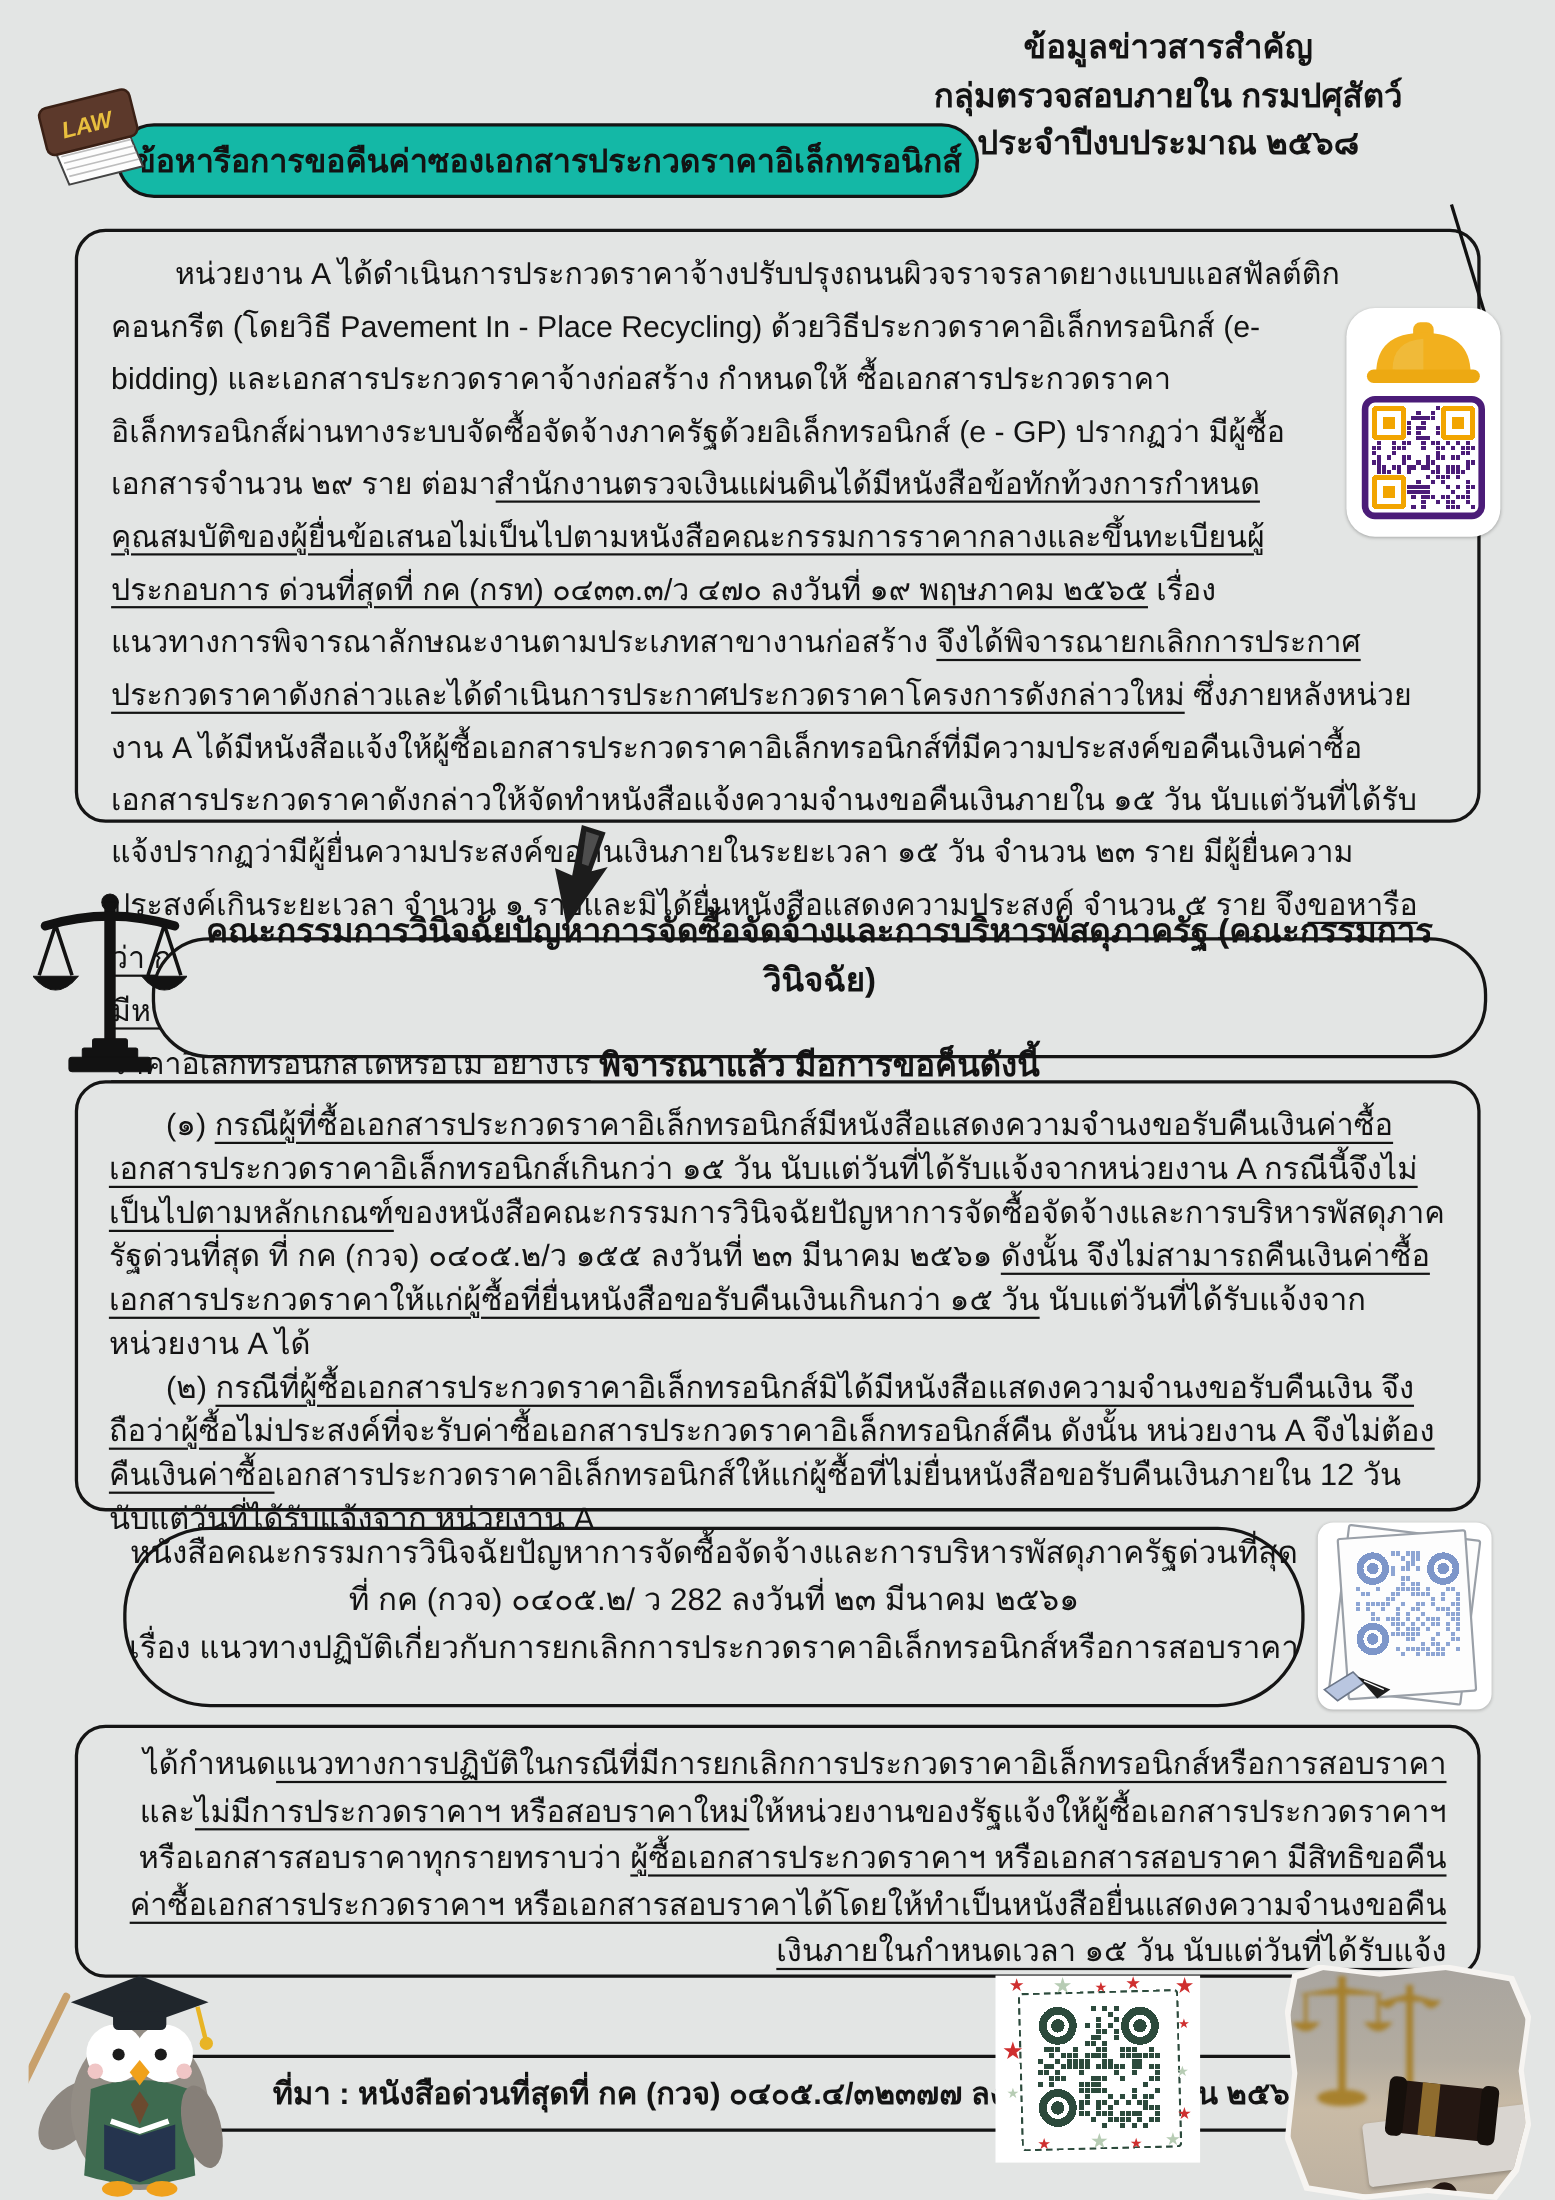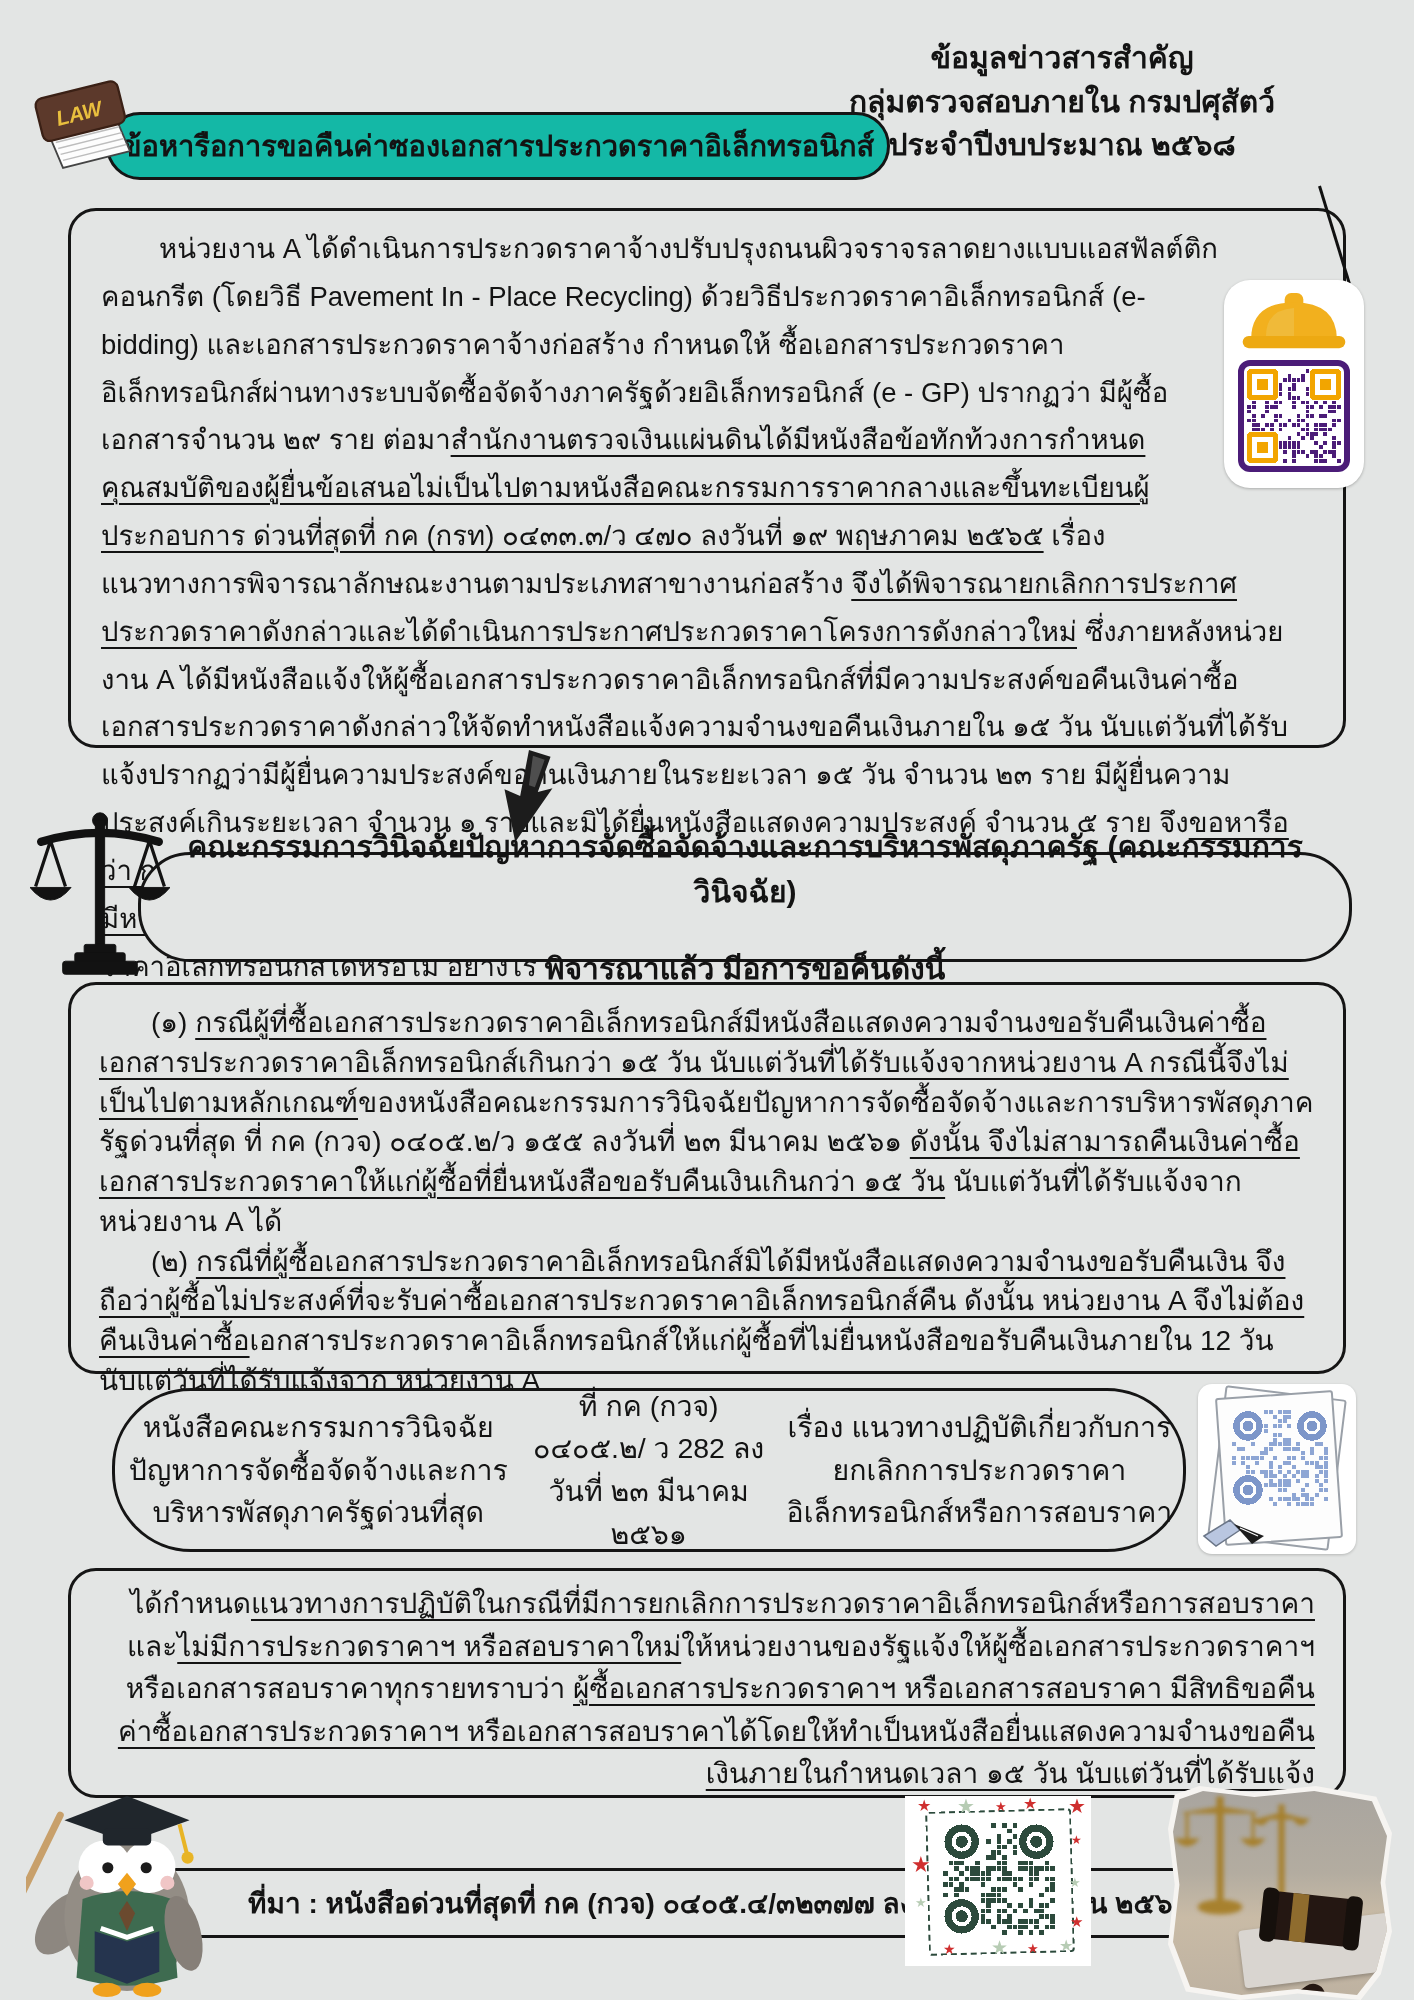--- a/index.html
+++ b/index.html
@@ -1,19 +1,19 @@
 <!DOCTYPE html>
 <html><head>
 <meta charset="utf-8">
 <style>
   html,body{margin:0;padding:0;background:#cfd1d0;}
   .page{position:relative;width:1414px;height:2000px;background:#e3e5e4;overflow:hidden;
         font-family:"Liberation Sans","DejaVu Sans",sans-serif;color:#131313;}
   
-  .header-right{position:absolute;left:730px;top:36px;width:664px;text-align:center;
+  .header-right{position:absolute;left:730px;top:22px;width:664px;text-align:center;
                 font-weight:bold;font-size:30px;line-height:1.45;}
   
   .title-pill{position:absolute;left:106px;top:112px;width:778px;height:62px;border:3px solid #151515;
               border-radius:34px;display:flex;align-items:center;justify-content:center;
               font-weight:bold;font-size:29px;background:#14b8a6;}
   .book-icon{position:absolute;left:30px;top:78px;width:118px;height:106px;z-index:3;}
   
   .block{position:absolute;left:68px;width:1278px;border:3px solid #151515;border-radius:28px;
          box-sizing:border-box;background:#e3e5e4;}
   .para{margin:0;}
@@ -26,21 +26,21 @@
   .block4{top:1568px;height:230px;padding:12px 28px;font-size:28px;line-height:1.52;text-align:right;}
   
   .arrow{position:absolute;left:492px;top:748px;width:72px;height:98px;}
   
   .scales-icon{position:absolute;left:30px;top:806px;width:140px;height:176px;z-index:3;}
   .committee-pill{position:absolute;left:138px;top:852px;width:1208px;height:104px;border:3px solid #151515;
                   border-radius:52px;display:flex;flex-direction:column;align-items:center;justify-content:center;
                   font-weight:bold;font-size:30px;line-height:1.5;text-align:center;background:#e3e5e4;gap:32px;}
   
   .ref-pill{position:absolute;left:112px;top:1388px;width:1068px;height:158px;border:3px solid #151515;
-            border-radius:79px;display:flex;flex-direction:row;align-items:center;justify-content:center;
+            border-radius:79px;display:flex;flex-direction:column;align-items:center;justify-content:flex-start;
             font-size:28.5px;line-height:1.5;text-align:center;background:#e3e5e4;}
   
   .qr1-string{position:absolute;left:1318px;top:186px;width:3px;height:102px;background:#111;
               transform:rotate(-17deg);transform-origin:top center;}
   .qr1-card{position:absolute;left:1224px;top:280px;width:140px;height:208px;background:#fff;
             border-radius:26px;box-shadow:0 1px 3px rgba(0,0,0,.25);display:flex;flex-direction:column;
             align-items:center;z-index:2;}
   .qr1-card .helmet{width:112px;height:72px;margin-top:6px;}
   .qr1-frame{width:112px;height:112px;border:6px solid #4b1c78;border-radius:12px;box-sizing:border-box;
              display:flex;align-items:center;justify-content:center;margin-top:2px;}

